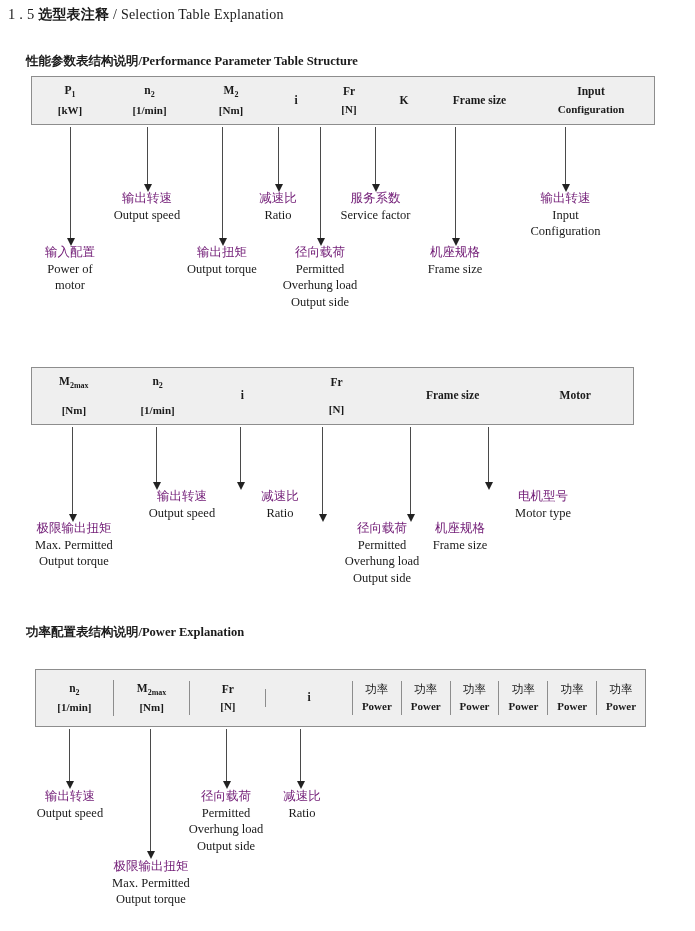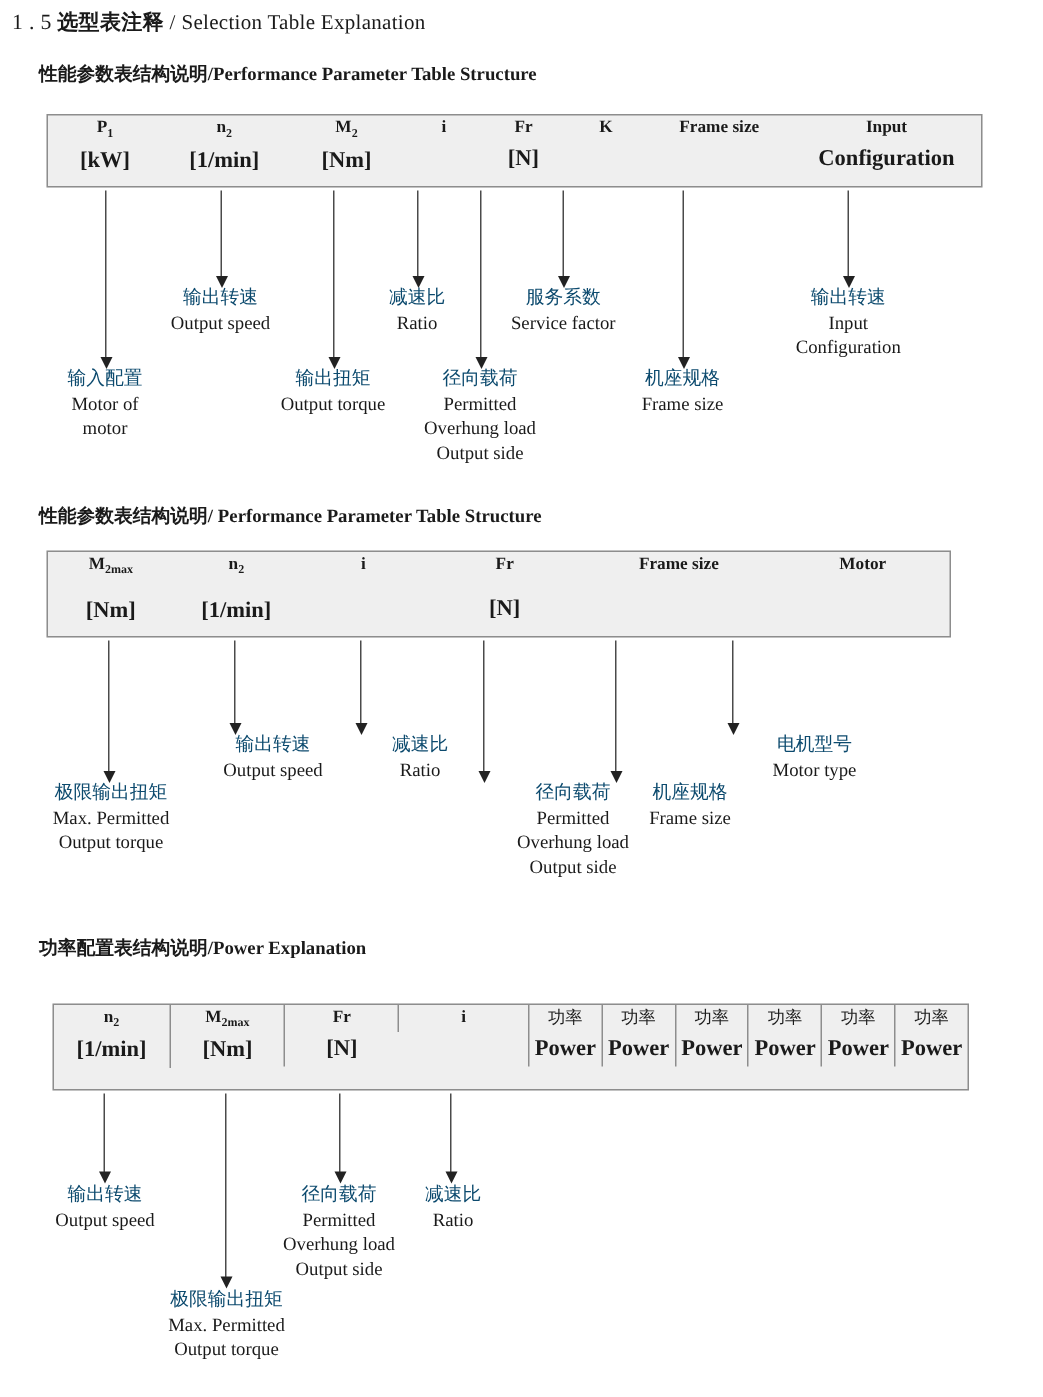--- a/index.html
+++ b/index.html
@@ -29,67 +29,67 @@
   .sec-head .cn{font-family:"DejaVu Sans",sans-serif;font-weight:bold;font-size:12.5px;}
   .sec-head .en{font-family:"Liberation Serif",serif;font-weight:bold;font-size:12.5px;}
 
   
   .tbl{
     position:absolute;
     background:#efefef;
     border:1px solid #8d8d8d;
     box-sizing:border-box;
     display:flex;
-    align-items:flex-start;
+    align-items:center;
   }
   .cell{
     display:flex;flex-direction:column;
     align-items:center;justify-content:center;
     box-sizing:border-box;
     font-family:"Liberation Serif",serif;
     font-weight:bold;font-size:11.5px;
     line-height:1.55;
     text-align:center;
     padding:0 2px;
   }
-  .cell .l2{font-size:15px;}
+  .cell .l2{font-size:11px;}
   .cell .cn{font-family:"DejaVu Sans",sans-serif;font-weight:normal;font-size:11.5px;}
   .cell.div{border-left:1px solid #8d8d8d;}
   .sub{font-size:8px;vertical-align:sub;font-weight:bold;}
 
   
   .arrow{position:absolute;width:1px;background:#4a4a4a;}
   .arrow:after{
     content:"";position:absolute;left:-3.5px;bottom:-7px;
     border-left:4px solid transparent;
     border-right:4px solid transparent;
     border-top:8px solid #222;
   }
 
   
   .ann{
     position:absolute;text-align:center;
     line-height:1.33;white-space:nowrap;
   }
-  .ann .cn{display:block;font-family:Liberation Serif, serif;font-size:12.5px;color:#0c4a6e;}
+  .ann .cn{display:block;font-family:Liberation Serif, serif;font-size:12.5px;color:#701a75;}
   .ann .en{display:block;font-family:"Liberation Serif",serif;font-size:12.5px;color:#1a1a1a;}
 </style>
 </head>
 <body>
 
 <div class="page">
 
   <div class="doc-title">
     <span class="num">1 . 5</span>
     <span class="cn">选型表注释</span>
     <span class="en">/</span>
     <span class="en">Selection Table Explanation</span>
   </div>
 
-  <div class="sec-head" style="top:41px;">
+  <div class="sec-head" style="top:53px;">
     <span class="cn">性能参数表结构说明</span><span class="en">/</span><span class="en">Performance Parameter Table Structure</span>
   </div>
 
   <div class="tbl" style="left:31px;top:76px;width:624px;height:49px;">
     <div class="cell" style="width:76px;">
       <span><span>P</span><span class="sub">1</span></span>
       <span class="l2">[kW]</span>
     </div>
     <div class="cell" style="width:83px;">
       <span><span>n</span><span class="sub">2</span></span>
@@ -122,21 +122,21 @@
   <div class="arrow" style="left:147px;top:127px;height:58px;"></div>
   <div class="arrow" style="left:222px;top:127px;height:112px;"></div>
   <div class="arrow" style="left:278px;top:127px;height:58px;"></div>
   <div class="arrow" style="left:320px;top:127px;height:112px;"></div>
   <div class="arrow" style="left:375px;top:127px;height:58px;"></div>
   <div class="arrow" style="left:455px;top:127px;height:112px;"></div>
   <div class="arrow" style="left:565px;top:127px;height:58px;"></div>
 
   <div class="ann" style="left:20px;top:244px;width:100px;">
     <span class="cn">输入配置</span>
-    <span class="en">Motor of</span>
+    <span class="en">Power of</span>
     <span class="en">motor</span>
   </div>
   <div class="ann" style="left:87px;top:190px;width:120px;">
     <span class="cn">输出转速</span>
     <span class="en">Output speed</span>
   </div>
   <div class="ann" style="left:162px;top:244px;width:120px;">
     <span class="cn">输出扭矩</span>
     <span class="en">Output torque</span>
   </div>
@@ -157,23 +157,20 @@
   <div class="ann" style="left:405px;top:244px;width:100px;">
     <span class="cn">机座规格</span>
     <span class="en">Frame size</span>
   </div>
   <div class="ann" style="left:508px;top:190px;width:115px;">
     <span class="cn">输出转速</span>
     <span class="en">Input</span>
     <span class="en">Configuration</span>
   </div>
 
-  <div class="sec-head" style="top:336px;">
-    <span class="cn">性能参数表结构说明</span><span class="en">/</span> <span class="en">Performance Parameter Table Structure</span>
-  </div>
 
   <div class="tbl" style="left:31px;top:367px;width:603px;height:58px;">
     <div class="cell" style="width:84px;">
       <span><span>M</span><span class="sub">2max</span></span>
       <span class="l2" style="margin-top:9px;">[Nm]</span>
     </div>
     <div class="cell" style="width:84px;">
       <span><span>n</span><span class="sub">2</span></span>
       <span class="l2" style="margin-top:9px;">[1/min]</span>
     </div>

